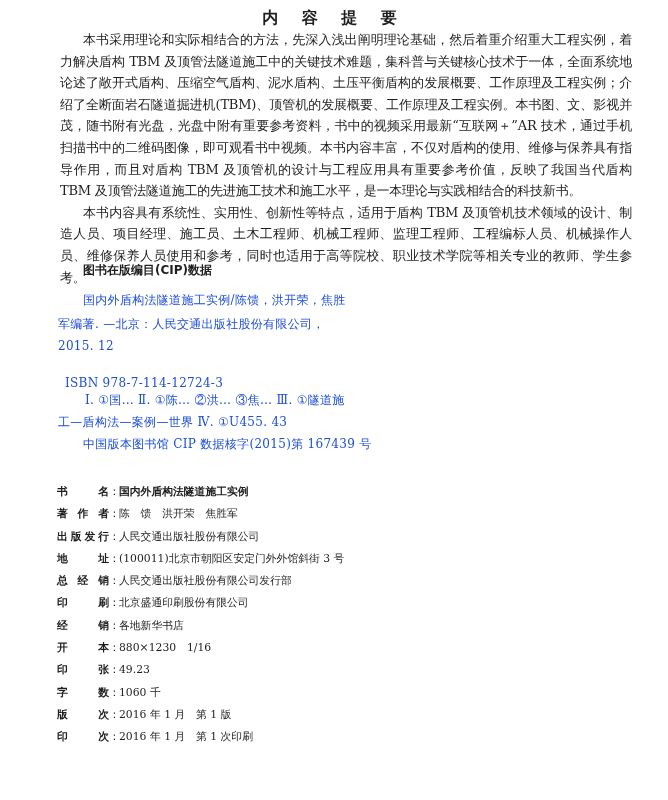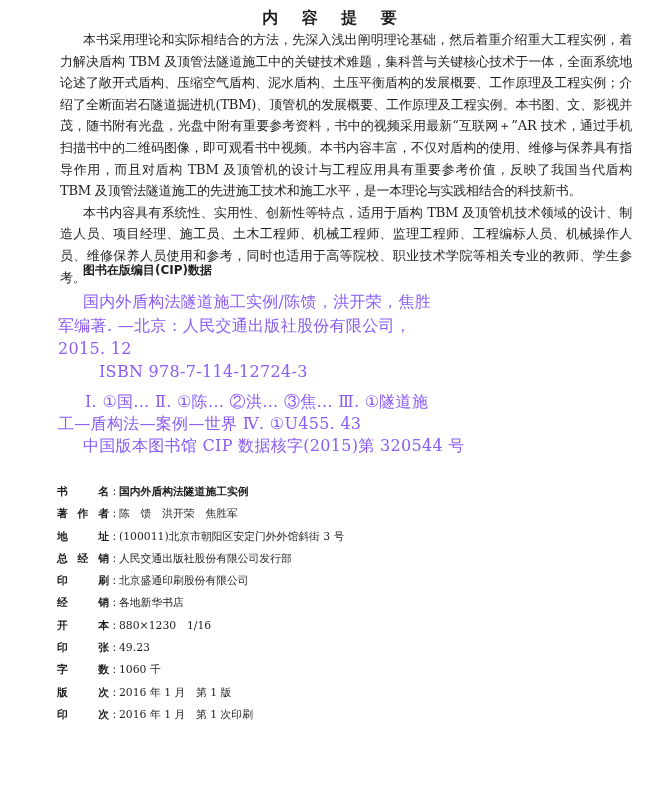--- a/index.html
+++ b/index.html
@@ -4,21 +4,21 @@
 <style>
   html, body { margin:0; padding:0; background:#ffffff; }
   body { width:668px; height:800px; position:relative; overflow:hidden; color:#1e1e1e;
          font-family:"DejaVu Serif", "Liberation Serif", serif; }
   .title { position:absolute; top:8px; left:0; width:668px; text-align:center;
            font-family:"DejaVu Sans", sans-serif; font-weight:bold; font-size:16px; letter-spacing:9px; }
   .abstract { position:absolute; top:29px; left:60px; width:572px; font-size:13px; line-height:21.6px;
               text-align:justify; letter-spacing:-0.2px; }
   .abstract p { margin:0; text-indent:23px; }
   .cip-head { position:absolute; top:262px; left:83px; font-family:"DejaVu Sans", sans-serif; font-weight:bold; font-size:12px; }
-  .cip { position:absolute; left:58px; font-size:16px; color:#8b5cf6; white-space:nowrap; letter-spacing:0.3px; }
+  .cip { position:absolute; left:58px; font-size:12px; color:#1d4ed8; white-space:nowrap; letter-spacing:0.3px; }
   .info { position:absolute; left:57px; top:481px; font-size:10.8px; }
   .info .row { position:relative; height:22.3px; line-height:22.3px; white-space:nowrap; }
   .info .lab { display:inline-block; width:52px; font-family:"DejaVu Sans", sans-serif; font-weight:bold;
                text-align:justify; text-align-last:justify; vertical-align:top; }
   .info .colon { display:inline-block; width:10px; }
   .info .val { display:inline-block; }
   .info .val.bold { font-family:"DejaVu Sans", sans-serif; font-weight:bold; }
 </style>
 </head>
 <body>
@@ -27,28 +27,29 @@
 
 <div class="abstract">
   <p>本书采用理论和实际相结合的方法，先深入浅出阐明理论基础，然后着重介绍重大工程实例，着力解决盾构 TBM 及顶管法隧道施工中的关键技术难题，集科普与关键核心技术于一体，全面系统地论述了敞开式盾构、压缩空气盾构、泥水盾构、土压平衡盾构的发展概要、工作原理及工程实例；介绍了全断面岩石隧道掘进机(TBM)、顶管机的发展概要、工作原理及工程实例。本书图、文、影视并茂，随书附有光盘，光盘中附有重要参考资料，书中的视频采用最新“互联网＋”AR 技术，通过手机扫描书中的二维码图像，即可观看书中视频。本书内容丰富，不仅对盾构的使用、维修与保养具有指导作用，而且对盾构 TBM 及顶管机的设计与工程应用具有重要参考价值，反映了我国当代盾构 TBM 及顶管法隧道施工的先进施工技术和施工水平，是一本理论与实践相结合的科技新书。</p>
   <p>本书内容具有系统性、实用性、创新性等特点，适用于盾构 TBM 及顶管机技术领域的设计、制造人员、项目经理、施工员、土木工程师、机械工程师、监理工程师、工程编标人员、机械操作人员、维修保养人员使用和参考，同时也适用于高等院校、职业技术学院等相关专业的教师、学生参考。</p>
 </div>
 
 <div class="cip-head">图书在版编目(CIP)数据</div>
 <div class="cip" style="top:292px;left:83px">国内外盾构法隧道施工实例/陈馈，洪开荣，焦胜</div>
 <div class="cip" style="top:316px">军编著. —北京：人民交通出版社股份有限公司，</div>
 <div class="cip" style="top:339px">2015. 12</div>
-<div class="cip" style="top:345px;left:99px;margin-top:17px">ISBN  978-7-114-12724-3</div>
+<div class="cip" style="top:345px;left:65px;margin-top:31px">ISBN  978-7-114-12724-3</div>
 <div class="cip" style="top:392px;left:85px">Ⅰ. ①国…   Ⅱ. ①陈…  ②洪…  ③焦…   Ⅲ. ①隧道施</div>
 <div class="cip" style="top:414px">工—盾构法—案例—世界   Ⅳ. ①U455. 43</div>
-<div class="cip" style="top:444px;left:83px;margin-top:-8px">中国版本图书馆 CIP 数据核字(2015)第 320544 号</div>
+<div class="cip" style="top:444px;left:83px;margin-top:-8px">中国版本图书馆 CIP 数据核字(2015)第 167439 号</div>
 
 <div class="info">
   <div class="row"><span class="lab">书　名</span><span class="colon">：</span><span class="val bold">国内外盾构法隧道施工实例</span></div>
   <div class="row"><span class="lab">著作者</span><span class="colon">：</span><span class="val">陈　馈　洪开荣　焦胜军</span></div>
+  <div class="row"><span class="lab">出版发行</span><span class="colon">：</span><span class="val">人民交通出版社股份有限公司</span></div>
   <div class="row"><span class="lab">地　址</span><span class="colon">：</span><span class="val">(100011)北京市朝阳区安定门外外馆斜街 3 号</span></div>
   <div class="row"><span class="lab">总经销</span><span class="colon">：</span><span class="val">人民交通出版社股份有限公司发行部</span></div>
   <div class="row"><span class="lab">印　刷</span><span class="colon">：</span><span class="val">北京盛通印刷股份有限公司</span></div>
   <div class="row"><span class="lab">经　销</span><span class="colon">：</span><span class="val">各地新华书店</span></div>
   <div class="row"><span class="lab">开　本</span><span class="colon">：</span><span class="val">880×1230　1/16</span></div>
   <div class="row"><span class="lab">印　张</span><span class="colon">：</span><span class="val">49.23</span></div>
   <div class="row"><span class="lab">字　数</span><span class="colon">：</span><span class="val">1060 千</span></div>
   <div class="row"><span class="lab">版　次</span><span class="colon">：</span><span class="val">2016 年 1 月　第 1 版</span></div>
   <div class="row"><span class="lab">印　次</span><span class="colon">：</span><span class="val">2016 年 1 月　第 1 次印刷</span></div>
 

